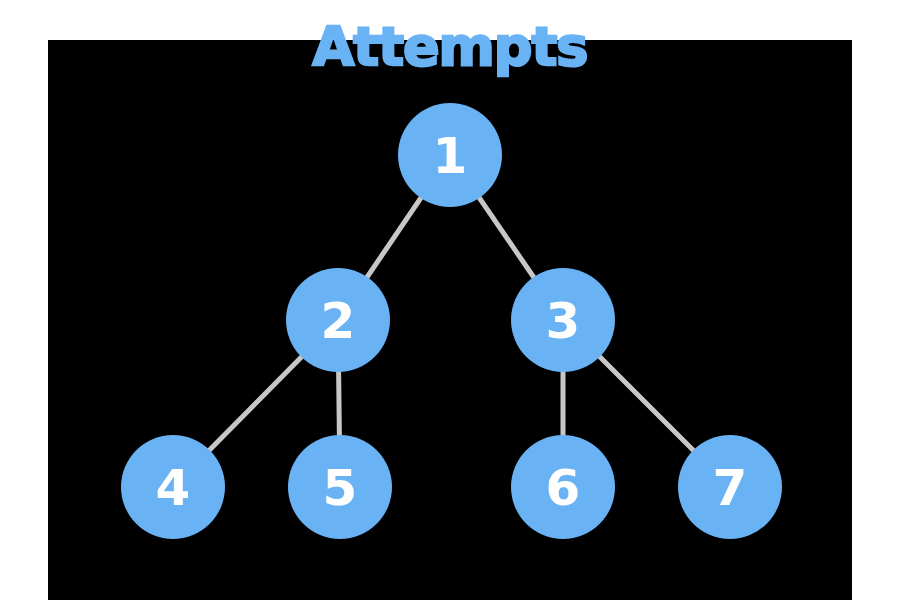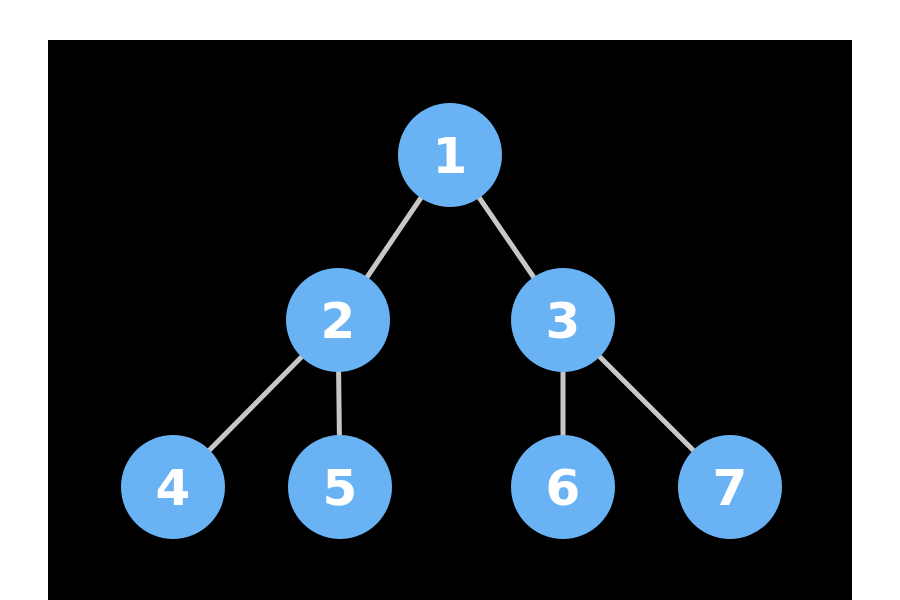--- a/index.html
+++ b/index.html
@@ -80,20 +80,21 @@
     user-select: none;
   }
 </style>
 </head>
 <body>
 
 <div id="stage">
 
   <div id="panel"></div>
 
+  <div id="title">Attempts</div>
 
   <svg id="graph" viewBox="0 0 900 600">
     <g id="edge-layer">
         <line x1="450" y1="155" x2="338" y2="320" class="tree-edge" stroke="#c9c7c6"></line>
         <line x1="450" y1="155" x2="563" y2="320" class="tree-edge" stroke="#c9c7c6"></line>
         <line x1="338" y1="320" x2="173" y2="487" class="tree-edge" stroke="#c9c7c6"></line>
         <line x1="338" y1="320" x2="340" y2="487" class="tree-edge" stroke="#c9c7c6"></line>
         <line x1="563" y1="320" x2="563" y2="487" class="tree-edge" stroke="#c9c7c6"></line>
         <line x1="563" y1="320" x2="730" y2="487" class="tree-edge" stroke="#c9c7c6"></line>
       </g>

